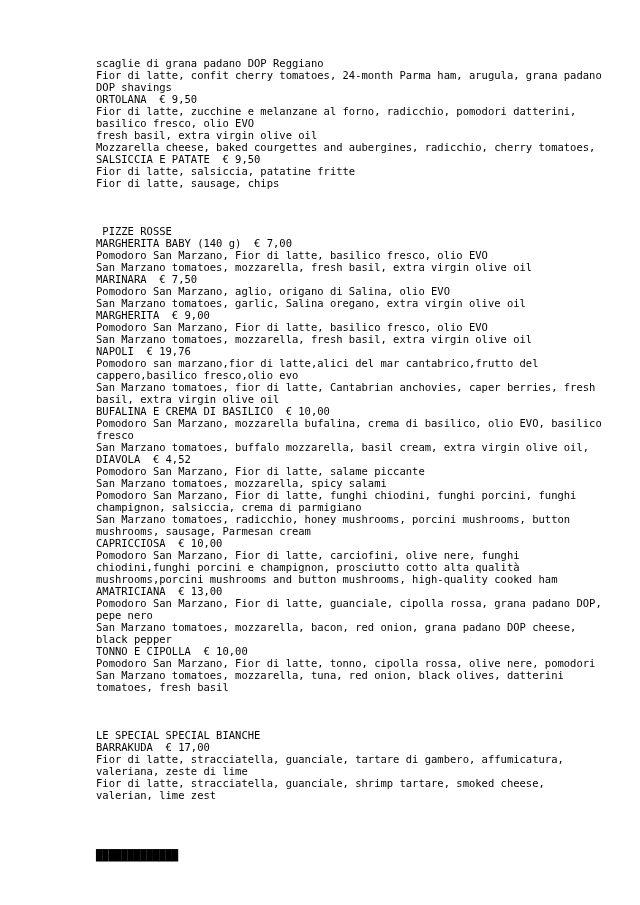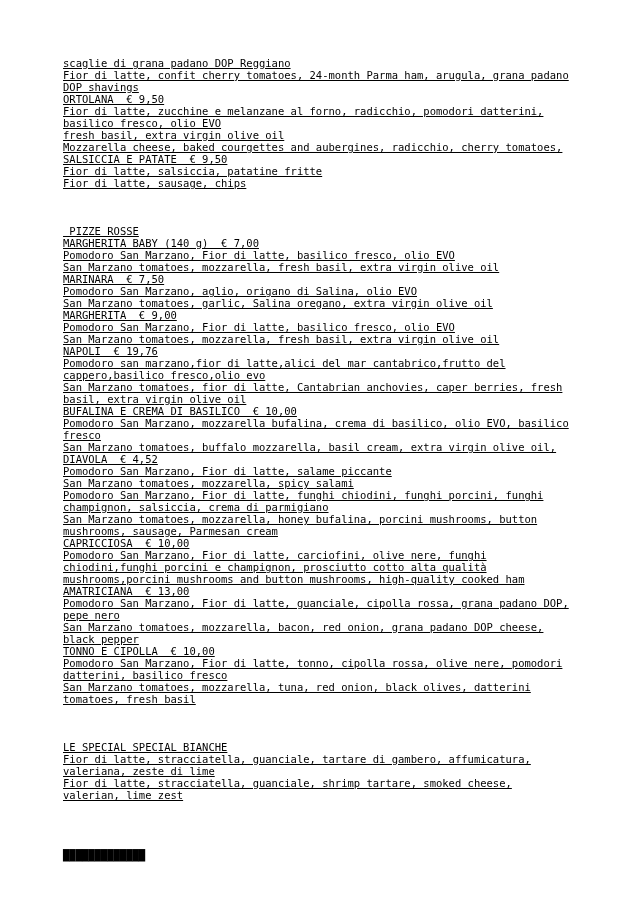--- a/index.html
+++ b/index.html
@@ -9,23 +9,22 @@
   body {
     width: 640px;
     height: 905px;
     background: #ffffff;
     overflow: hidden;
   }
   .page {
     box-sizing: border-box;
     width: 640px;
     height: 905px;
-    padding: 57px 0 0 63px;
+    padding: 57px 0 0 96px;
     background: #ffffff;
-    text-decoration: underline;
   }
   .text-lines {
     font-family: "DejaVu Sans Mono", "Liberation Mono", monospace;
     font-size: 10.5px;
     line-height: 12px;
     color: #000000;
   }
   .line {
     white-space: pre;
     min-height: 12px;
@@ -67,40 +66,40 @@
       <div class="line">basil, extra virgin olive oil</div>
       <div class="line">BUFALINA E CREMA DI BASILICO  € 10,00</div>
       <div class="line">Pomodoro San Marzano, mozzarella bufalina, crema di basilico, olio EVO, basilico</div>
       <div class="line">fresco</div>
       <div class="line">San Marzano tomatoes, buffalo mozzarella, basil cream, extra virgin olive oil,</div>
       <div class="line">DIAVOLA  € 4,52</div>
       <div class="line">Pomodoro San Marzano, Fior di latte, salame piccante</div>
       <div class="line">San Marzano tomatoes, mozzarella, spicy salami</div>
       <div class="line">Pomodoro San Marzano, Fior di latte, funghi chiodini, funghi porcini, funghi</div>
       <div class="line">champignon, salsiccia, crema di parmigiano</div>
-      <div class="line">San Marzano tomatoes, mozzarella, honey bufalina, porcini mushrooms, button</div>
+      <div class="line">San Marzano tomatoes, radicchio, honey mushrooms, porcini mushrooms, button</div>
       <div class="line">mushrooms, sausage, Parmesan cream</div>
       <div class="line">CAPRICCIOSA  € 10,00</div>
       <div class="line">Pomodoro San Marzano, Fior di latte, carciofini, olive nere, funghi</div>
       <div class="line">chiodini,funghi porcini e champignon, prosciutto cotto alta qualità</div>
       <div class="line">mushrooms,porcini mushrooms and button mushrooms, high-quality cooked ham</div>
       <div class="line">AMATRICIANA  € 13,00</div>
       <div class="line">Pomodoro San Marzano, Fior di latte, guanciale, cipolla rossa, grana padano DOP,</div>
       <div class="line">pepe nero</div>
       <div class="line">San Marzano tomatoes, mozzarella, bacon, red onion, grana padano DOP cheese,</div>
       <div class="line">black pepper</div>
       <div class="line">TONNO E CIPOLLA  € 10,00</div>
       <div class="line">Pomodoro San Marzano, Fior di latte, tonno, cipolla rossa, olive nere, pomodori</div>
-      <div class="line">datterini, basilico fresco</div>
       <div class="line">San Marzano tomatoes, mozzarella, tuna, red onion, black olives, datterini</div>
       <div class="line">tomatoes, fresh basil</div>
       <div class="line"></div>
       <div class="line"></div>
       <div class="line"></div>
       <div class="line">LE SPECIAL SPECIAL BIANCHE</div>
+      <div class="line">BARRAKUDA  € 17,00</div>
       <div class="line">Fior di latte, stracciatella, guanciale, tartare di gambero, affumicatura,</div>
       <div class="line">valeriana, zeste di lime</div>
       <div class="line">Fior di latte, stracciatella, guanciale, shrimp tartare, smoked cheese,</div>
       <div class="line">valerian, lime zest</div>
       <div class="line"></div>
       <div class="line"></div>
       <div class="line"></div>
       <div class="line"></div>
       <div class="line">█████████████</div>
     </div>

